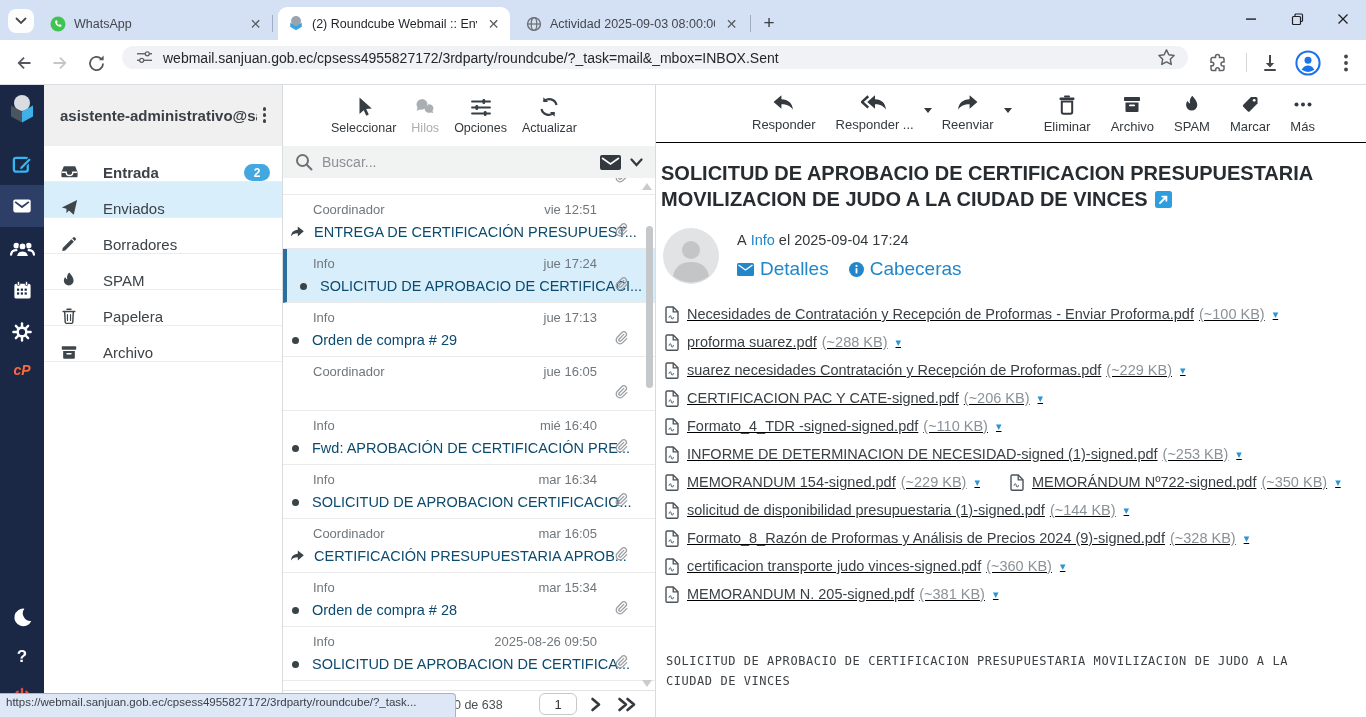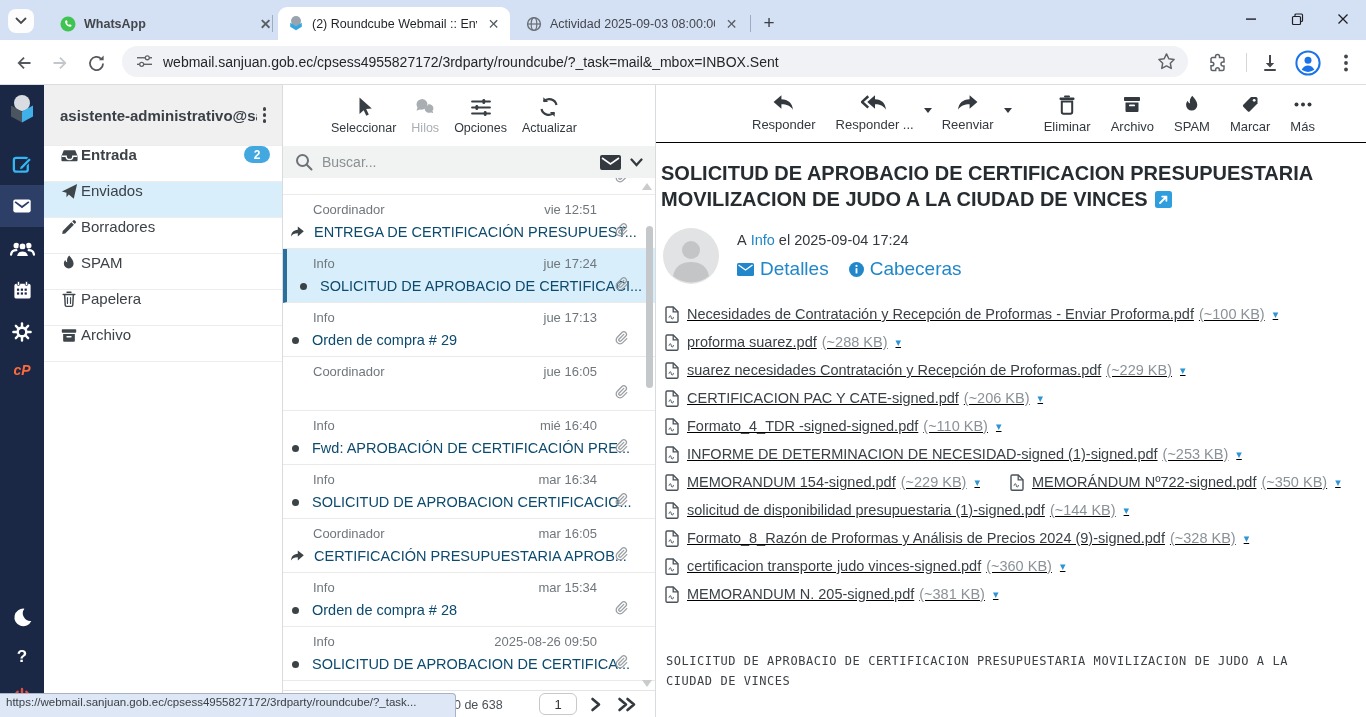--- a/index.html
+++ b/index.html
@@ -14,37 +14,37 @@
   .tab.active { background:#fff; color:#1f2227; }
   .tab .title { flex:1; white-space:nowrap; overflow:hidden; }
   .tab .close { width:17px; height:17px; display:flex; align-items:center; justify-content:center; border-radius:50%; color:#5a5f64; font-size:14px; line-height:1; }
   .tabsep { position:absolute; top:15px; width:1px; height:17px; background:#9fadc4; }
   .newtab { position:absolute; left:756px; top:10px; width:26px; height:26px; display:flex; align-items:center; justify-content:center; color:#3c4043; font-size:19px; }
   .winctl { position:absolute; right:0; top:0; height:38px; display:flex; }
   .winbtn { width:46px; height:38px; display:flex; align-items:center; justify-content:center; }
 
   .navbar { position:absolute; left:0; top:40px; width:1366px; height:45px; background:#fff; border-bottom:1px solid #dadde1; }
   .navbtn { position:absolute; top:11px; width:24px; height:24px; display:flex; align-items:center; justify-content:center; }
-  .omnibox { position:absolute; left:122px; top:6px; width:1066px; height:31px; background:#f0f2f5; border-radius:17px; display:flex; align-items:center; padding:0 12px 0 14px; }
+  .omnibox { position:absolute; left:122px; top:6px; width:1066px; height:23px; background:#f0f2f5; border-radius:17px; display:flex; align-items:center; padding:0 12px 0 14px; }
   .urltext { flex:1; font-size:14px; color:#23262a; white-space:nowrap; overflow:hidden; margin-left:10px; }
 
   
   .rail { position:absolute; left:0; top:85px; width:44px; height:632px; background:#1a2745; display:flex; flex-direction:column; align-items:center; }
   .rail-tile { width:44px; height:42px; display:flex; align-items:center; justify-content:center; }
   .rail-tile.logo { height:46px; }
   .rail-tile.active { background:#2d3f66; }
   .cp-text { color:#ff6a3d; font-style:italic; font-weight:bold; font-size:14px; }
   .help-q { color:#fff; font-weight:bold; font-size:17px; }
 
   .folderscol { position:absolute; left:44px; top:85px; width:239px; height:632px; background:#fff; border-right:1px solid #d9dcde; }
   .account-row { height:60px; background:#f0f0f1; display:flex; align-items:center; padding:0 10px 0 16px; }
   .account-name { flex:1; font-weight:bold; font-size:15px; color:#3a4045; white-space:nowrap; overflow:hidden; }
   .kebab { display:flex; flex-direction:column; gap:2.5px; padding:4px 6px; }
   .kebab i { width:3.5px; height:3.5px; border-radius:50%; background:#3f4449; }
-  .folder { height:36px; display:flex; align-items:flex-start; gap:2px; padding:0 12px 0 15px; border-top:1px solid #ededee; font-size:15px; color:#3c4247; }
+  .folder { height:36px; display:flex; align-items:flex-end; gap:24px; padding:0 12px 0 15px; border-top:1px solid #ededee; font-size:15px; color:#3c4247; }
   .folder .ficon { width:20px; display:flex; justify-content:center; }
   .folder.selected { background:#d8eefb; }
   .folder.inbox .flabel { font-weight:bold; }
   .badge { margin-left:auto; min-width:26px; height:17px; background:#44a8e0; color:#fff; border-radius:9px; font-size:12px; font-weight:bold; display:flex; align-items:center; justify-content:center; padding:0 6px; }
   .folders-end { border-top:1px solid #ededee; }
 
   
   .listcol { position:absolute; left:283px; top:85px; width:373px; height:632px; background:#fff; border-right:1px solid #d9dcde; }
   .list-toolbar { height:61px; display:flex; align-items:center; padding-left:48px; gap:15px; }
   .tbtn { display:flex; flex-direction:column; align-items:center; gap:3px; font-size:12.5px; color:#33393e; }
@@ -103,21 +103,21 @@
 <body>
 
 <div id="screen">
 
   <div class="tabstrip">
     <div class="tabsearch">
       <svg width="12" height="8" viewBox="0 0 12 8">
           <path d="M1.5 1.5L6 6l4.5-4.5" fill="none" stroke="#45494d" stroke-width="1.8" stroke-linecap="round"></path>
         </svg>
     </div>
-    <div class="tab" style="left:50px;font-weight:bold;">
+    <div class="tab" style="left:40px;">
       <svg width="16" height="16" viewBox="0 0 16 16">
           <circle cx="8" cy="8" r="7.5" fill="#3fc351"></circle>
           <path d="M5.7 4.6c.4-.4.8-.4 1.1 0l.7.9c.2.3.2.7-.1 1l-.4.4c.4.9 1.1 1.6 2 2l.4-.4c.3-.3.7-.3 1-.1l.9.7c.4.3.4.7 0 1.1-.6.6-1.5.8-2.3.4-1.7-.7-3-2-3.7-3.7-.4-.8-.2-1.7.4-2.3z" fill="#fff"></path>
         </svg>
       <span class="title">WhatsApp</span>
       <span class="close">✕</span>
     </div>
     <div class="tab active" style="left:278px;">
       <svg width="16" height="17" viewBox="0 0 16 17">
           <circle cx="8" cy="6" r="5" fill="#9aa4ae"></circle>

